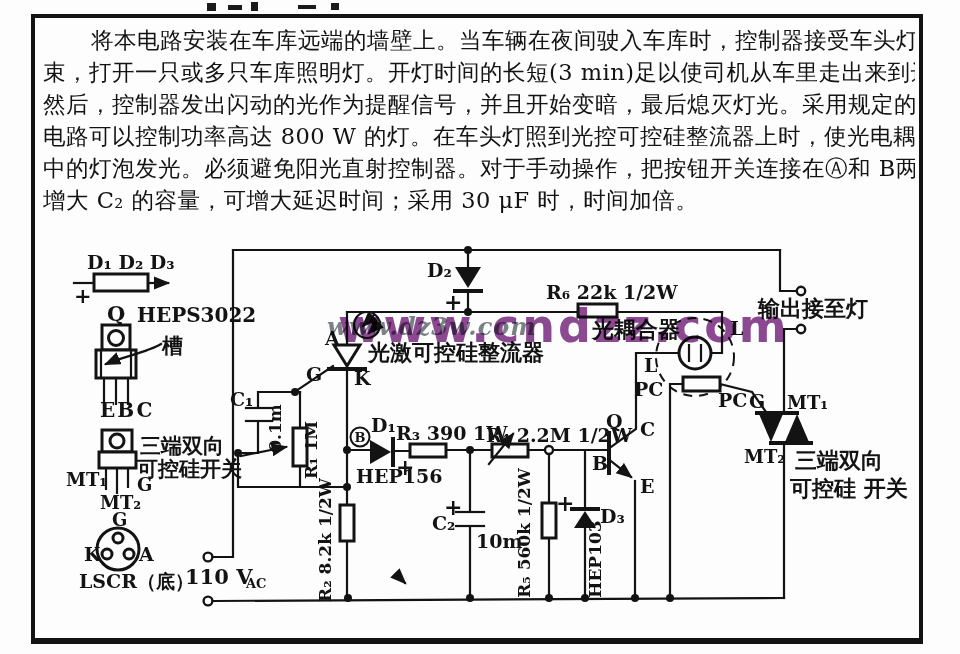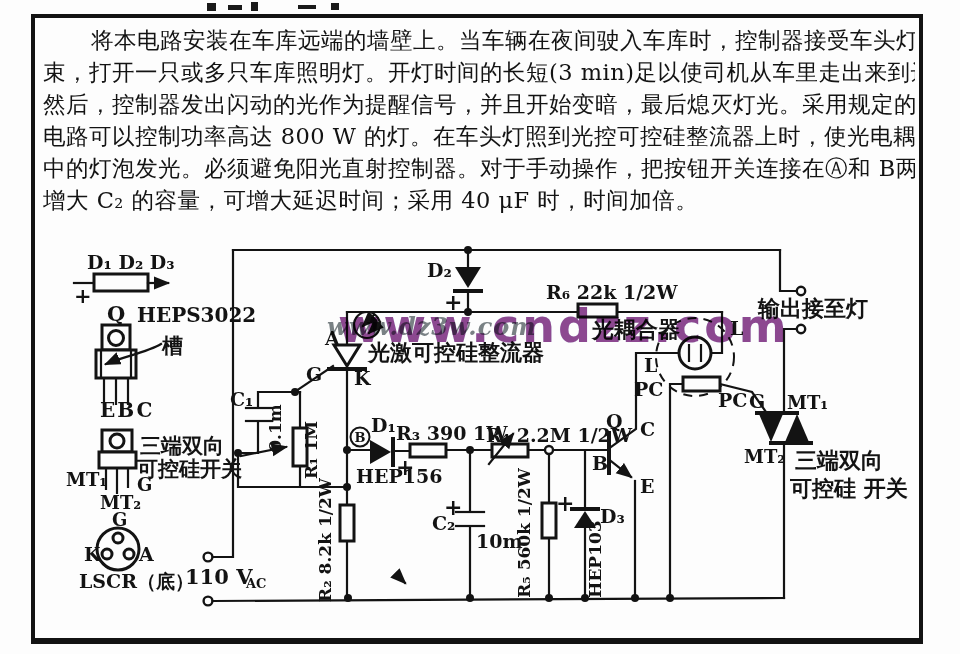--- a/index.html
+++ b/index.html
@@ -293,19 +293,19 @@
       <text x="640" y="493" font-size="19">E</text>
     </g>
   </svg>
 
   <div class="textblock">
     <div class="tline indent">将本电路安装在车库远端的墙壁上。当车辆在夜间驶入车库时，控制器接受车头灯的光</div>
     <div class="tline">束，打开一只或多只车库照明灯。开灯时间的长短(3 min)足以使司机从车里走出来到达出口。</div>
     <div class="tline">然后，控制器发出闪动的光作为提醒信号，并且开始变暗，最后熄灭灯光。采用规定的零件，本</div>
     <div class="tline">电路可以控制功率高达 800 W 的灯。在车头灯照到光控可控硅整流器上时，使光电耦合器 CPL</div>
     <div class="tline">中的灯泡发光。必须避免阳光直射控制器。对于手动操作，把按钮开关连接在Ⓐ和 B两点之间。</div>
-    <div class="tline">增大 C₂ 的容量，可增大延迟时间；采用 40 μF 时，时间加倍。</div>
+    <div class="tline">增大 C₂ 的容量，可增大延迟时间；采用 30 μF 时，时间加倍。</div>
   </div>
 
   <div class="wm wm-dz3w">www.dz3w.com</div>
   <div class="wm wm-cndzz">www.cndzz.com</div>
 
 </div>
 
 </body></html>

